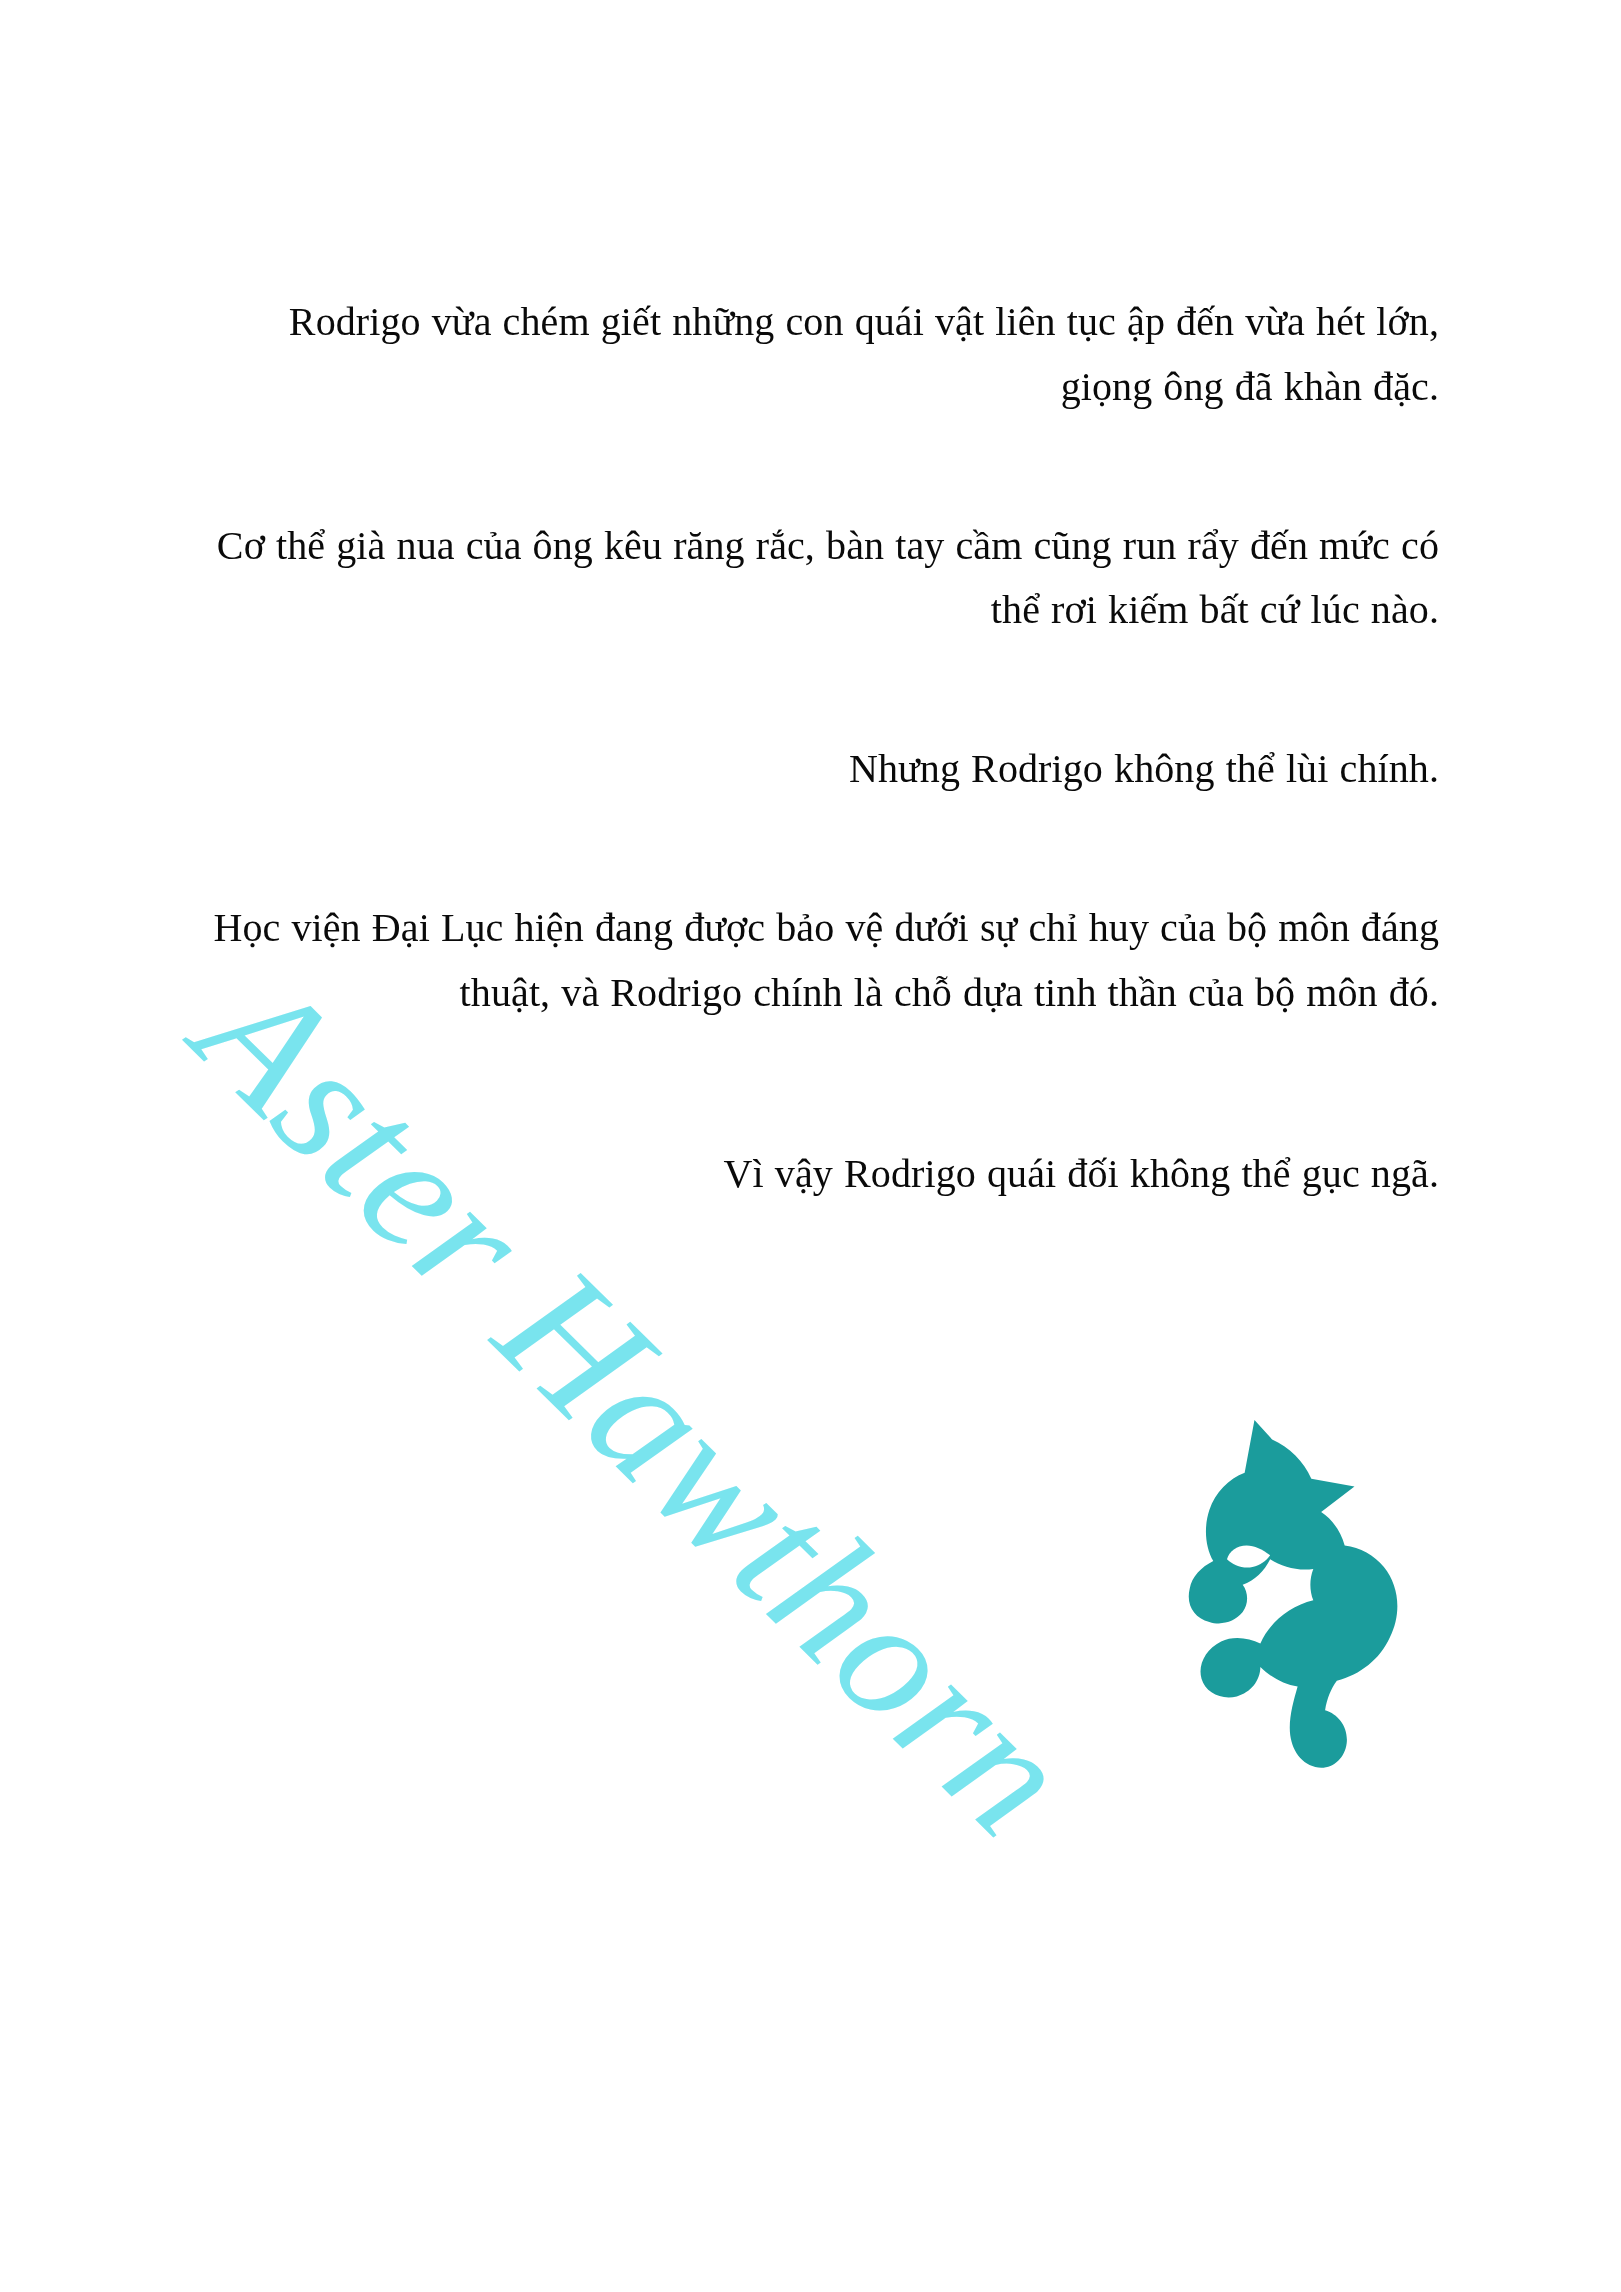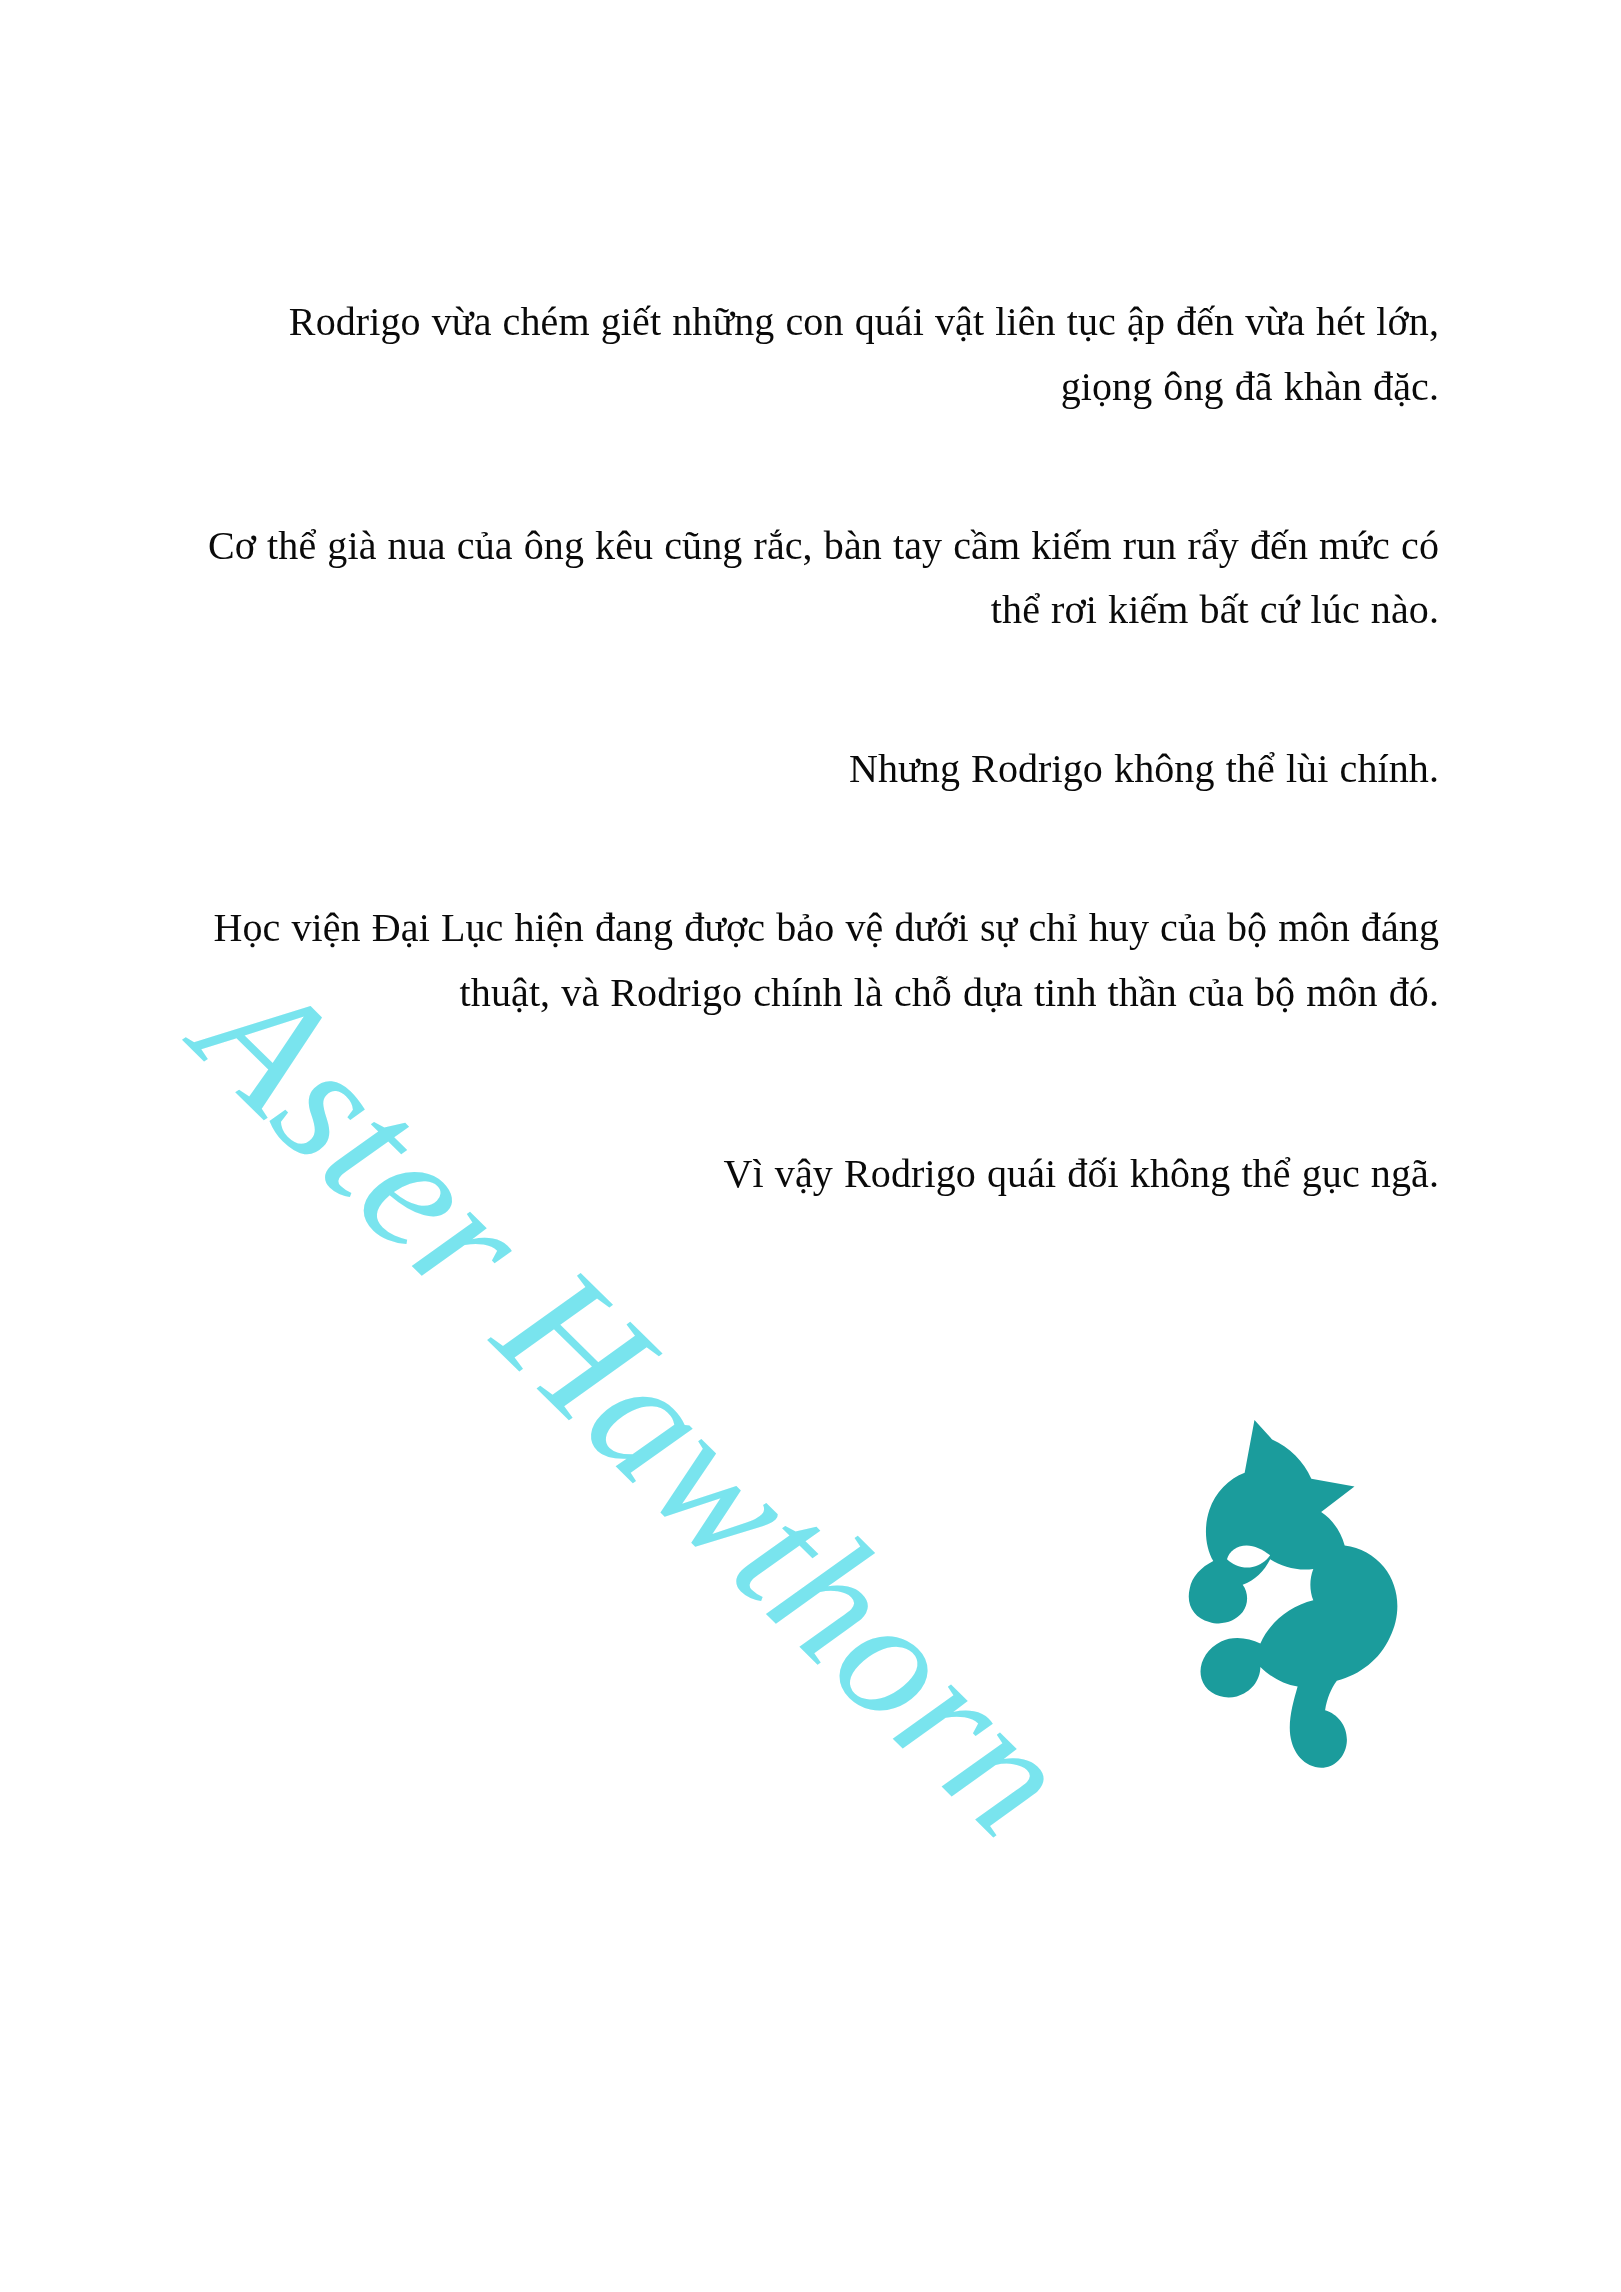--- a/index.html
+++ b/index.html
@@ -91,21 +91,21 @@
 <div class="page" style="background: rgb(255, 255, 255);">
 
   <div class="watermark-layer">
     <div class="watermark-text" style="color: rgb(121, 228, 238); transform: rotate(44.5deg) translateY(-50%);">Aster Hawthorn</div>
   </div>
 
   <div class="content">
 
     <p class="para gap-lg" style="color: rgb(10, 10, 10);">Rodrigo vừa chém giết những con quái vật liên tục ập đến vừa hét lớn, giọng ông đã khàn đặc.</p>
 
-    <p class="para gap-lg" style="color: rgb(10, 10, 10);">Cơ thể già nua của ông kêu cũng rắc, bàn tay cầm kiếm run rẩy đến mức có thể rơi kiếm bất cứ lúc nào.</p>
+    <p class="para gap-lg" style="color: rgb(10, 10, 10);">Cơ thể già nua của ông kêu răng rắc, bàn tay cầm cũng run rẩy đến mức có thể rơi kiếm bất cứ lúc nào.</p>
 
     <p class="para gap-lg" style="color: rgb(10, 10, 10);">Nhưng Rodrigo không thể lùi chính.</p>
 
     <p class="para gap-xl" style="color: rgb(10, 10, 10);">Học viện Đại Lục hiện đang được bảo vệ dưới sự chỉ huy của bộ môn đáng thuật, và Rodrigo chính là chỗ dựa tinh thần của bộ môn đó.</p>
 
 
     <p class="para" style="color: rgb(10, 10, 10);">Vì vậy Rodrigo quái đối không thể gục ngã.</p>
 
   </div>
 

